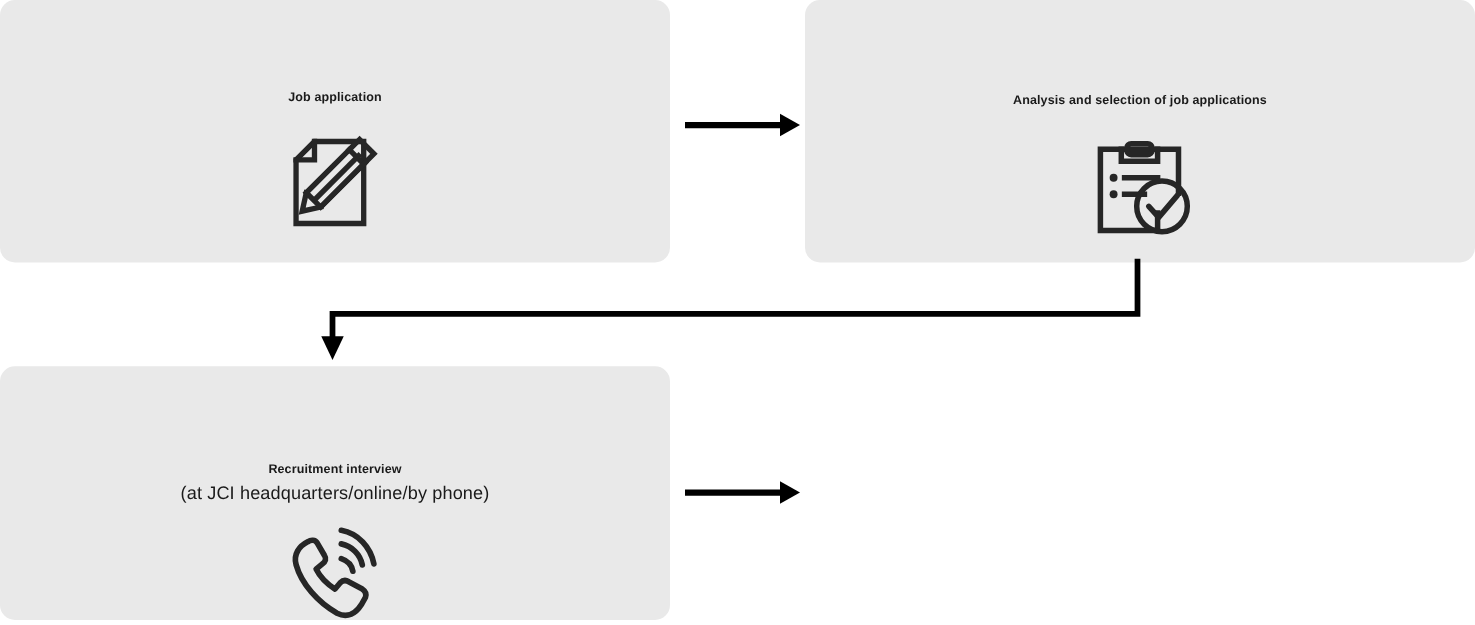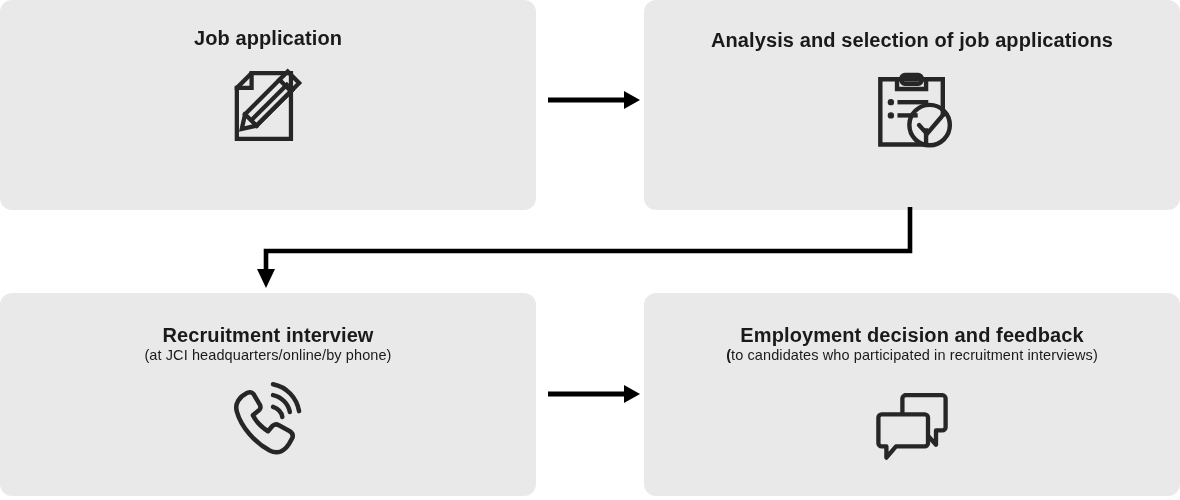--- a/index.html
+++ b/index.html
@@ -36,24 +36,25 @@
   .card-br { left: 644px; top: 293px; width: 536px; height: 203px; }
 
   .card-text {
     width: 100%;
     text-align: center;
     padding: 0 14px;
     box-sizing: border-box;
     color: #1a1a1a;
   }
   .card-title {
-    font-size: 20px;
+    font-size: 10px;
     font-weight: bold;
     line-height: 19px;
     letter-spacing: 0.1px;
+    margin-top: 40px;
   }
   .card-subtitle {
     font-size: 14.5px;
     font-weight: normal;
     line-height: 21px;
     letter-spacing: 0.1px;
   }
   .card-subtitle .lead-paren {
     font-weight: bold;
   }
@@ -144,36 +145,20 @@
                  C42 56 36 50 32 42 L38 37 C41 35 42 32 40 29 L33 17
                  C31 14 27 14 24 16 Z"></path>
 
         <path d="M56 18 C66 20 74 28 76 38" fill="none"></path>
         <path d="M56 32 C62 34 66 38 67 44" fill="none"></path>
         <path d="M56 5 C72 8 84 21 87 37" fill="none"></path>
       </svg>
     </div>
   </div>
 
-  <div class="step-card card-br">
-    <div class="card-text title-pad-4">
-      <div class="card-title">Employment decision and feedback</div>
-      <div class="card-subtitle"><span class="lead-paren">(</span><span>to candidates who participated in recruitment interviews)</span></div>
-    </div>
-    <div class="card-icon icon-gap-4">
-      <svg width="80" height="80" viewBox="0 0 100 100" fill="none" stroke="#262626" stroke-width="5.4" stroke-linecap="round" stroke-linejoin="round">
-
-        <path d="M42 14 H88 C90 14 92 16 92 18 V54 C92 56 90 58 88 58 H80 L80 76 L64 58"></path>
-        <path d="M42 14 C40 14 38 16 38 18 V36"></path>
-
-        <path d="M12 38 H66 C68 38 70 40 70 42 V74 C70 76 68 78 66 78 H30 L18 92 V78 H12
-                 C10 78 8 76 8 74 V42 C8 40 10 38 12 38 Z" fill="#e9e9e9"></path>
-      </svg>
-    </div>
-  </div>
 
   <div class="connector conn-top-arrow">
     <svg width="104" height="44" viewBox="0 0 104 44">
       <line x1="8" y1="22" x2="86" y2="22" stroke="#000000" stroke-width="5"></line>
       <polygon points="84,13 100,22 84,31" fill="#000000"></polygon>
     </svg>
   </div>
 
   <div class="connector conn-elbow">
     <svg width="680" height="90" viewBox="0 0 680 90">

